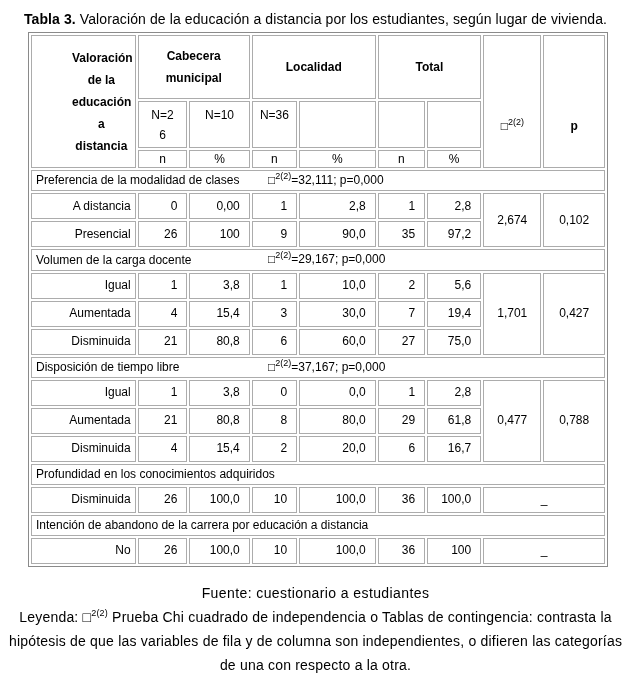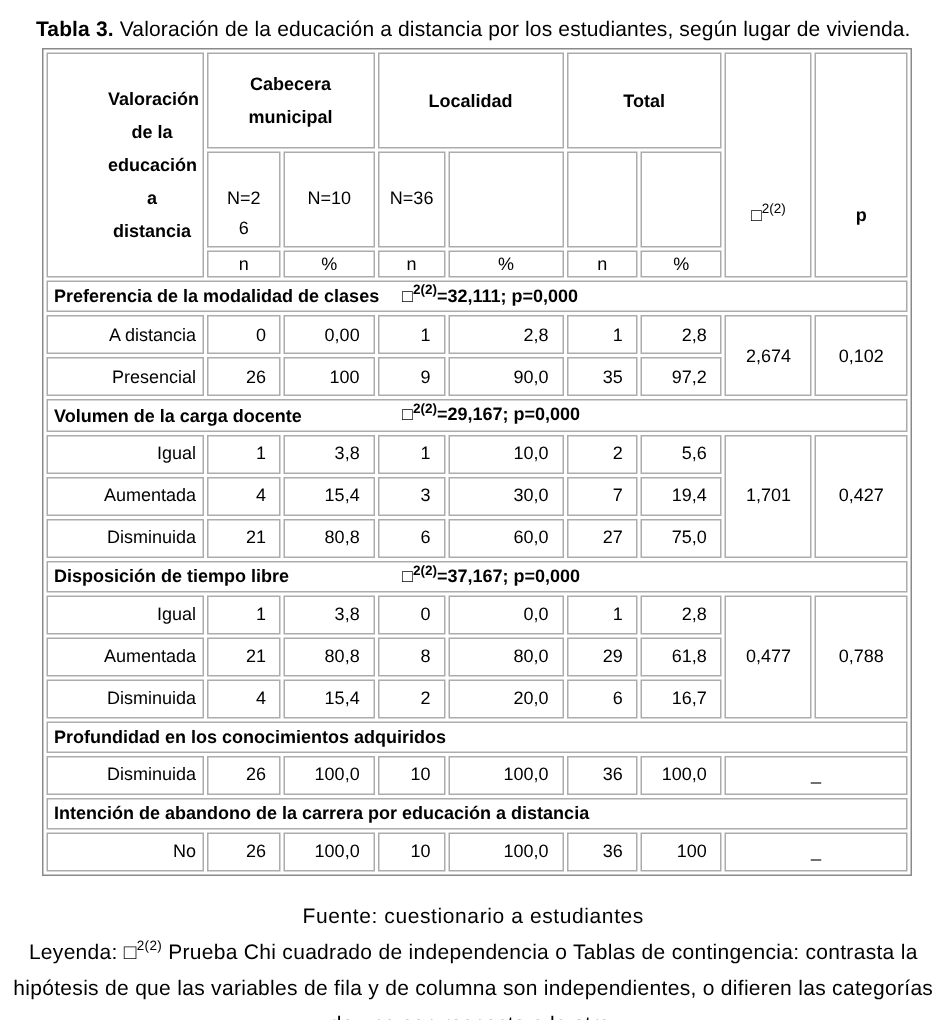--- a/index.html
+++ b/index.html
@@ -33,27 +33,27 @@
     overflow:hidden;
     background:#fff;
   }
   .c-head { font-weight:bold; text-align:center; line-height:22px; }
   .cat { line-height:22px;padding-left:40px; }
   .chi-h { font-weight:normal; vertical-align:bottom; padding-bottom:30px; }
   .p-h  { vertical-align:bottom; padding-bottom:30px; }
 
   tr.hA { height:64px; }
   tr.hB { height:44px; }
-  tr.hB td { vertical-align:top; text-align:center; line-height:20px; padding-top:20px; }
+  tr.hB td { vertical-align:top; text-align:center; line-height:20px; padding-top:3px; }
   tr.hC { height:18px; }
   tr.hC td { text-align:center; line-height:14px; padding:1px 2px; }
 
   .n26 { display:inline-block; max-width:2.3em; word-break:break-all; text-align:center; }
 
-  tr.sec { height:19px;font-weight:bold; }
+  tr.sec { height:19px; }
   tr.sec td { padding:2px 4px; line-height:15px; }
   .sec-label.with-stat { display:inline-block; width:232px; vertical-align:middle; }
 
   tr.data { height:26px; }
   tr.data td { line-height:17px; }
   .catcell { text-align:right; padding-left:5px; }
   .num { text-align:right; padding-right:9px; }
   .stat-cell { text-align:center; }
   .dash { text-align:center; }
 

